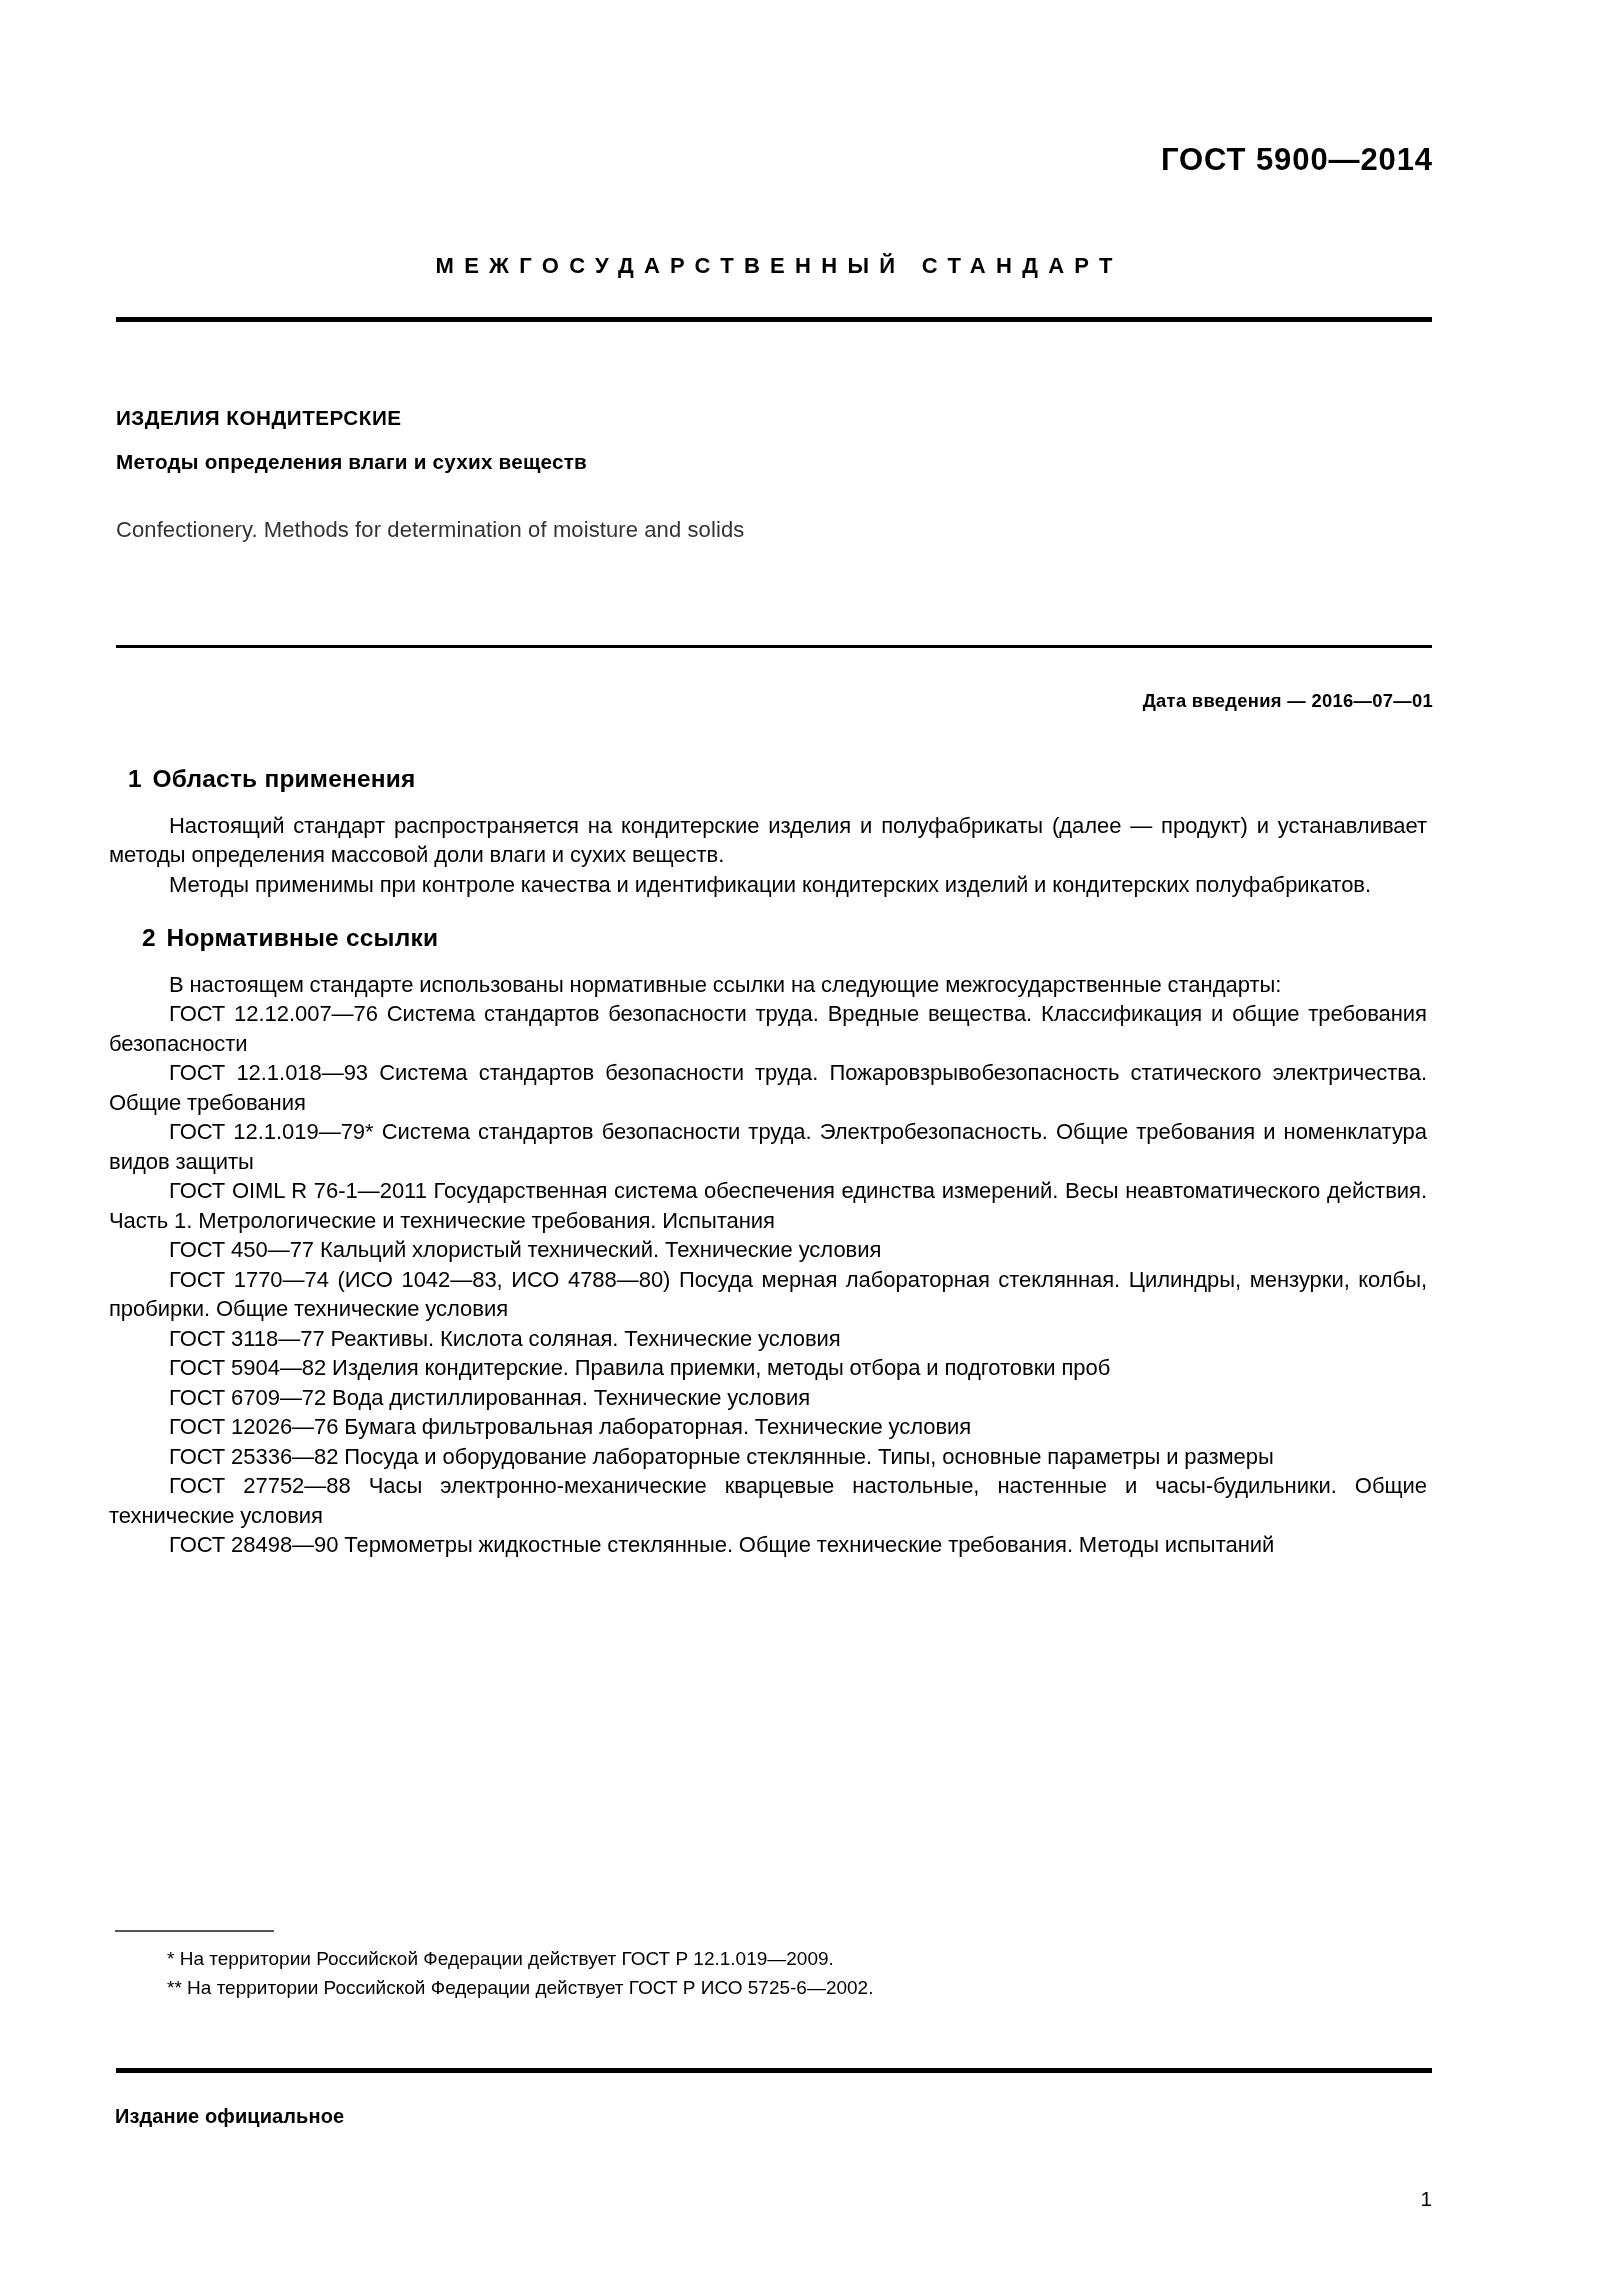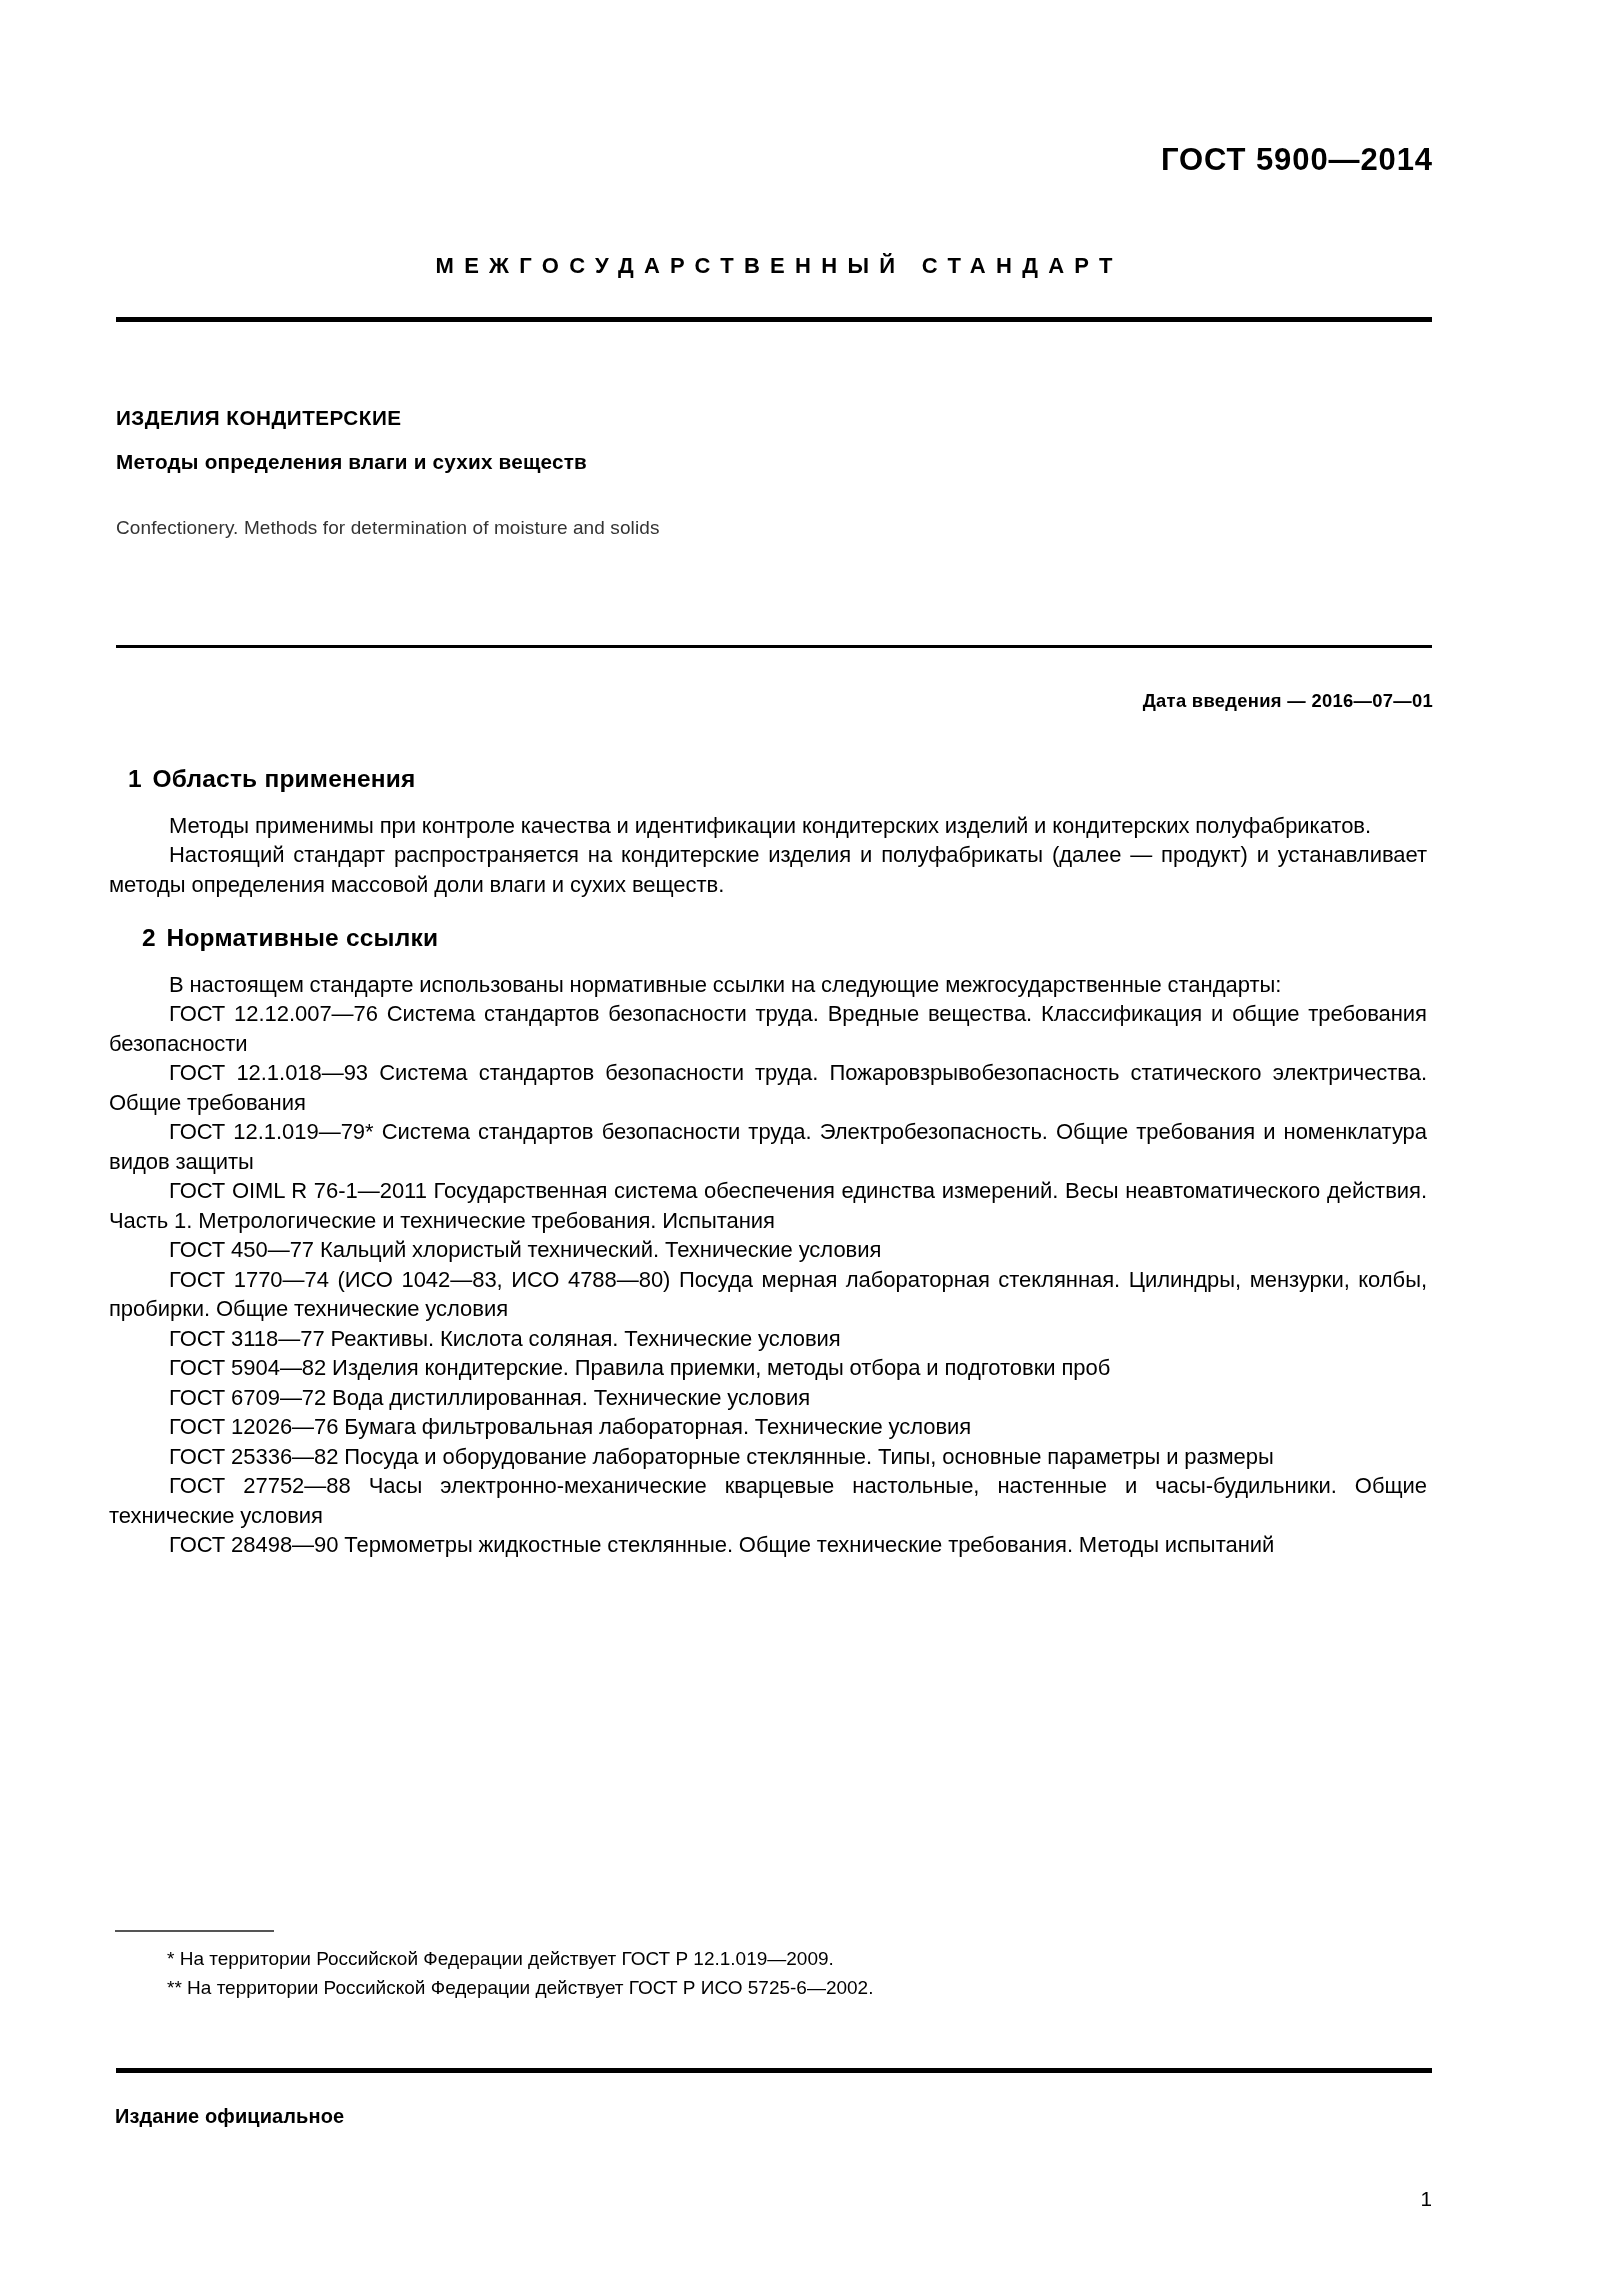--- a/index.html
+++ b/index.html
@@ -77,21 +77,21 @@
     letter-spacing: 0.5px;
   }
   .title-sub {
     margin-top: 20px;
     font-size: 20.7px;
     font-weight: bold;
     letter-spacing: 0.2px;
   }
   .title-en {
     margin-top: 43px;
-    font-size: 19px;
+    font-size: 22px;
     font-weight: normal;
     color: #333333;
     letter-spacing: 0.1px;
   }
 
   .intro-date {
     position: absolute;
     top: 690px;
     right: 190px;
     font-size: 18.4px;
@@ -188,22 +188,22 @@
   <div class="rule-thin mid"></div>
 
   <div class="intro-date">Дата введения — 2016—07—01</div>
 
   <div class="content">
 
     <h2 class="section-heading sec1">
       <span class="sec-num">1</span><span>Область применения</span>
     </h2>
     <div class="gap-after-h1"></div>
+    <p class="para indent">Настоящий стандарт распространяется на кондитерские изделия и полуфабрикаты (далее — продукт) и устанавливает методы определения массовой доли влаги и сухих веществ.</p>
     <p class="para indent">Методы применимы при контроле качества и идентификации кондитерских изделий и кондитерских полуфабрикатов.</p>
-    <p class="para indent">Настоящий стандарт распространяется на кондитерские изделия и полуфабрикаты (далее — продукт) и устанавливает методы определения массовой доли влаги и сухих веществ.</p>
 
     <div class="gap-before-h2"></div>
     <h2 class="section-heading sec2">
       <span class="sec-num">2</span><span>Нормативные ссылки</span>
     </h2>
     <div class="gap-after-h2"></div>
 
     <p class="para indent">В настоящем стандарте использованы нормативные ссылки на следующие межгосударственные стандарты:</p>
     <p class="para indent">ГОСТ 12.12.007—76  Система стандартов безопасности труда. Вредные вещества. Классификация и общие требования безопасности</p>
     <p class="para indent">ГОСТ 12.1.018—93  Система стандартов безопасности труда. Пожаровзрывобезопасность статического электричества. Общие требования</p>

